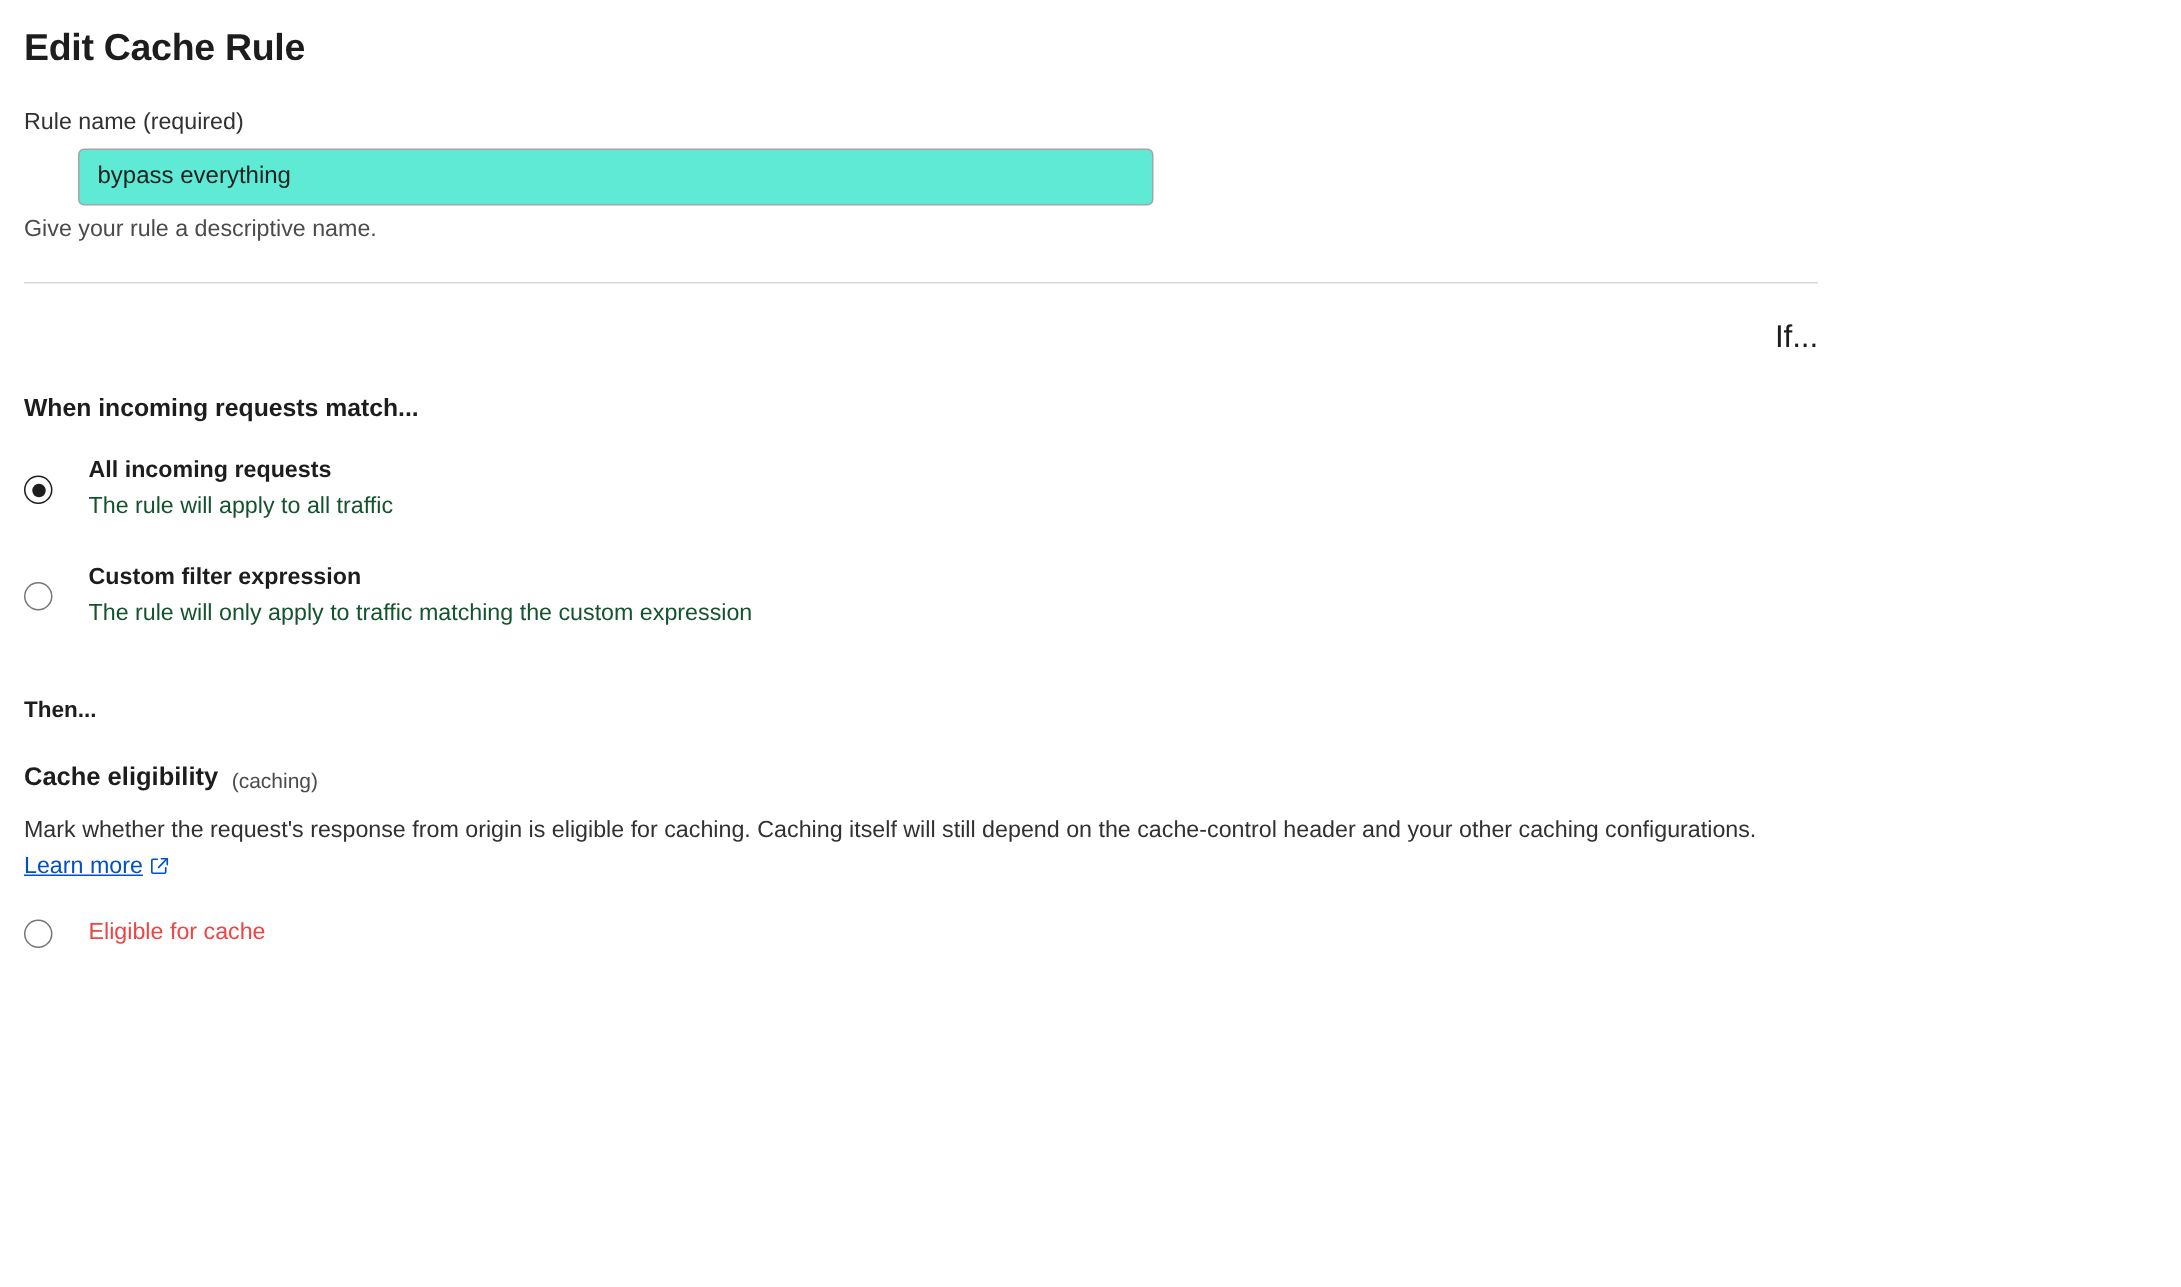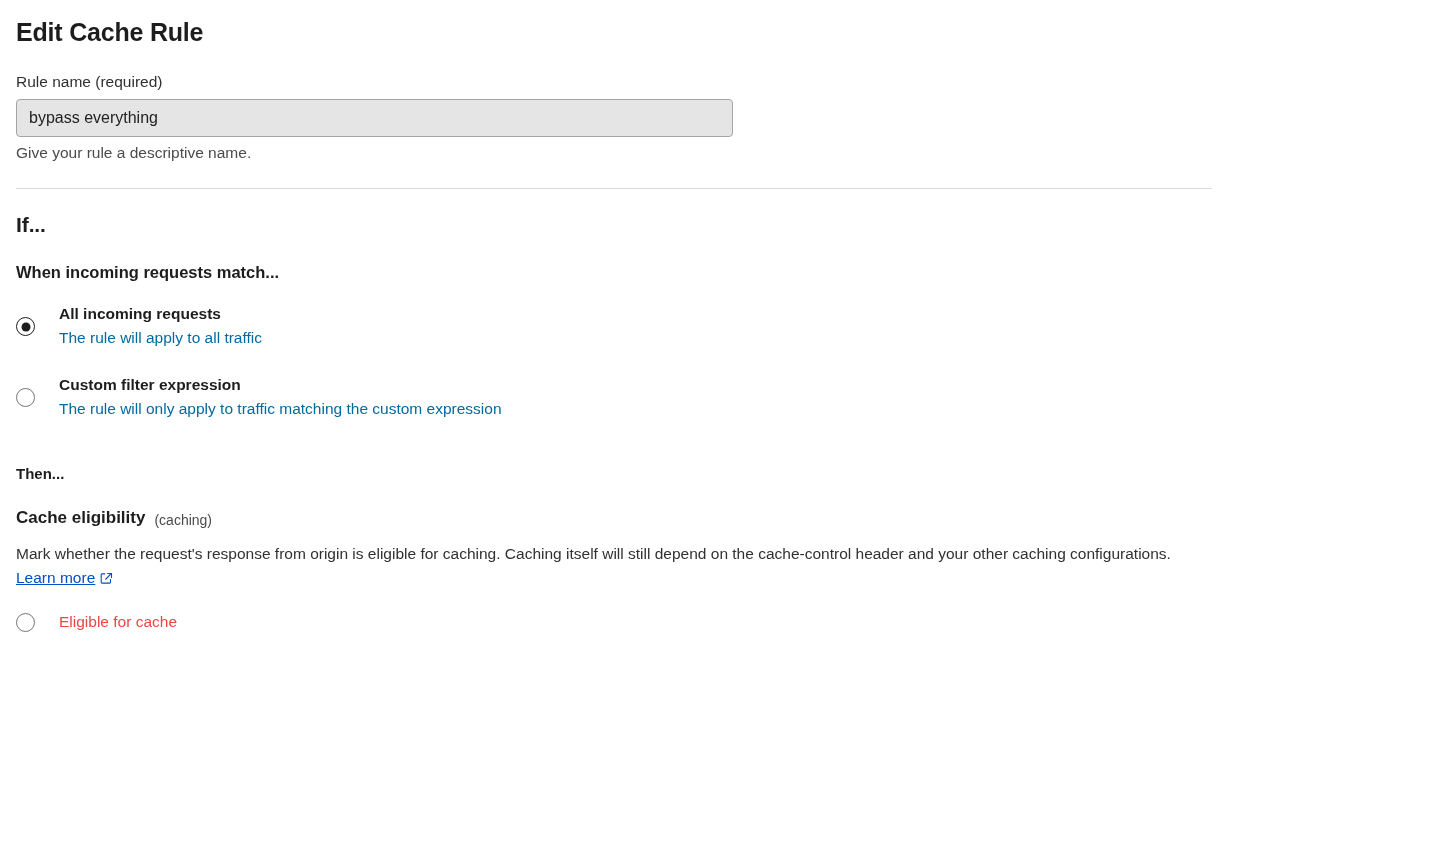--- a/index.html
+++ b/index.html
@@ -32,41 +32,43 @@
   }
   .text-input {
     width: 717px;
     height: 38px;
     border: 1px solid #a5a5a5;
     border-radius: 4px;
     padding: 1px 12px;
     font-size: 16px;
     font-family: "Liberation Sans", sans-serif;
     color: #222;
-    background: #e5e5e5;
+    background: #5eead4;
     outline: none;
     display: block;
+    margin-left: 36px;
   }
   .help-text {
     font-size: 15.5px;
     color: #4b4b4b;
     margin-top: 7px;
   }
   .divider {
     border: none;
     border-top: 1px solid #d9d9d9;
     margin: 26px 0 0 0;
     width: 100%;
   }
   .section-heading {
     font-size: 21px;
-    font-weight: 700;
+    font-weight: 400;
     color: #1d1d1d;
     margin: 24px 0 0 0;
     letter-spacing: -0.1px;
+    text-align: right;
   }
   .subheading {
     font-size: 16.5px;
     font-weight: 700;
     color: #1d1d1d;
     margin: 26px 0 0 0;
   }
   .radio-group {
     margin-top: 22px;
   }
@@ -105,21 +107,21 @@
   .radio-title {
     font-size: 15.5px;
     font-weight: 700;
     color: #1d1d1d;
     line-height: 1.25;
   }
   .radio-title.normal { font-weight: 400; color: #ef4444; }
   .radio-desc {
     font-size: 15.5px;
     font-weight: 400;
-    color: #0369a1;
+    color: #14532d;
     margin-top: 5px;
     line-height: 1.3;
   }
   .then-heading {
     font-size: 15px;
     font-weight: 700;
     color: #1d1d1d;
     margin: 46px 0 0 0;
   }
   .cache-elig-row {

